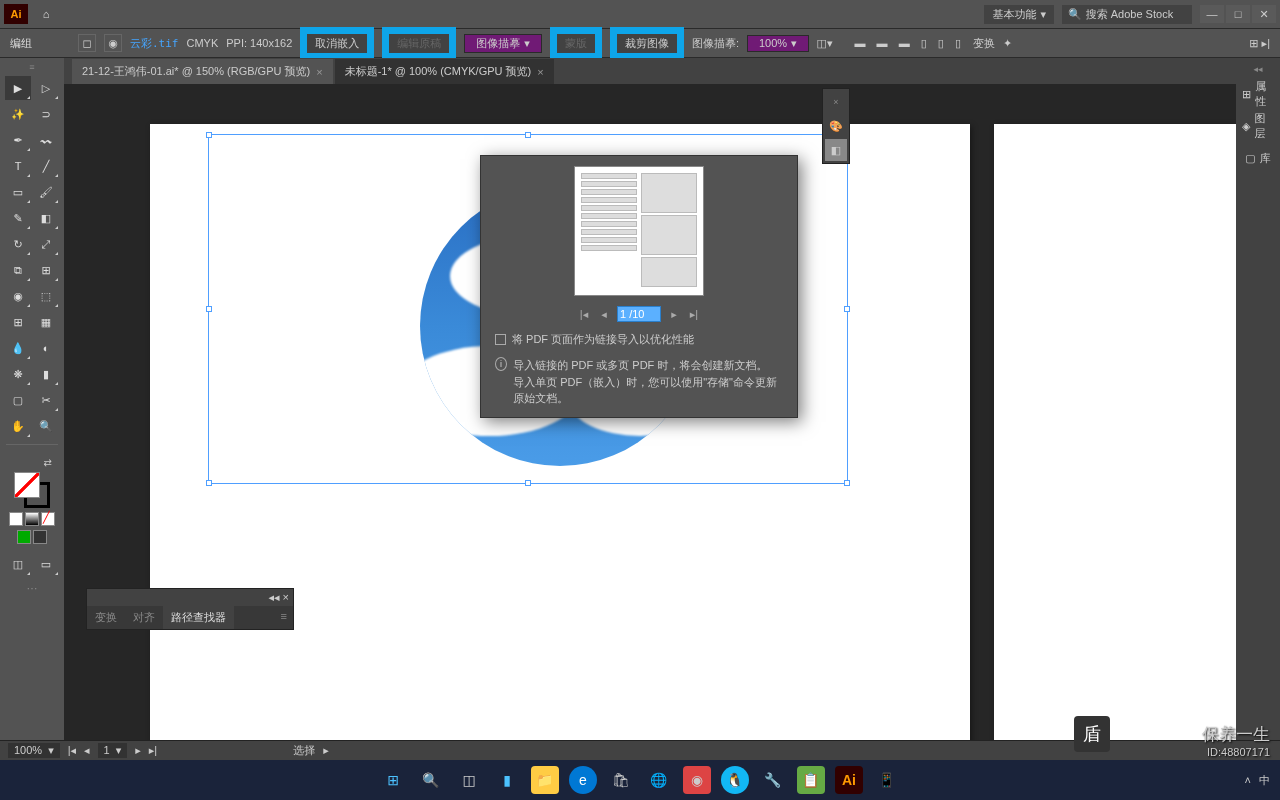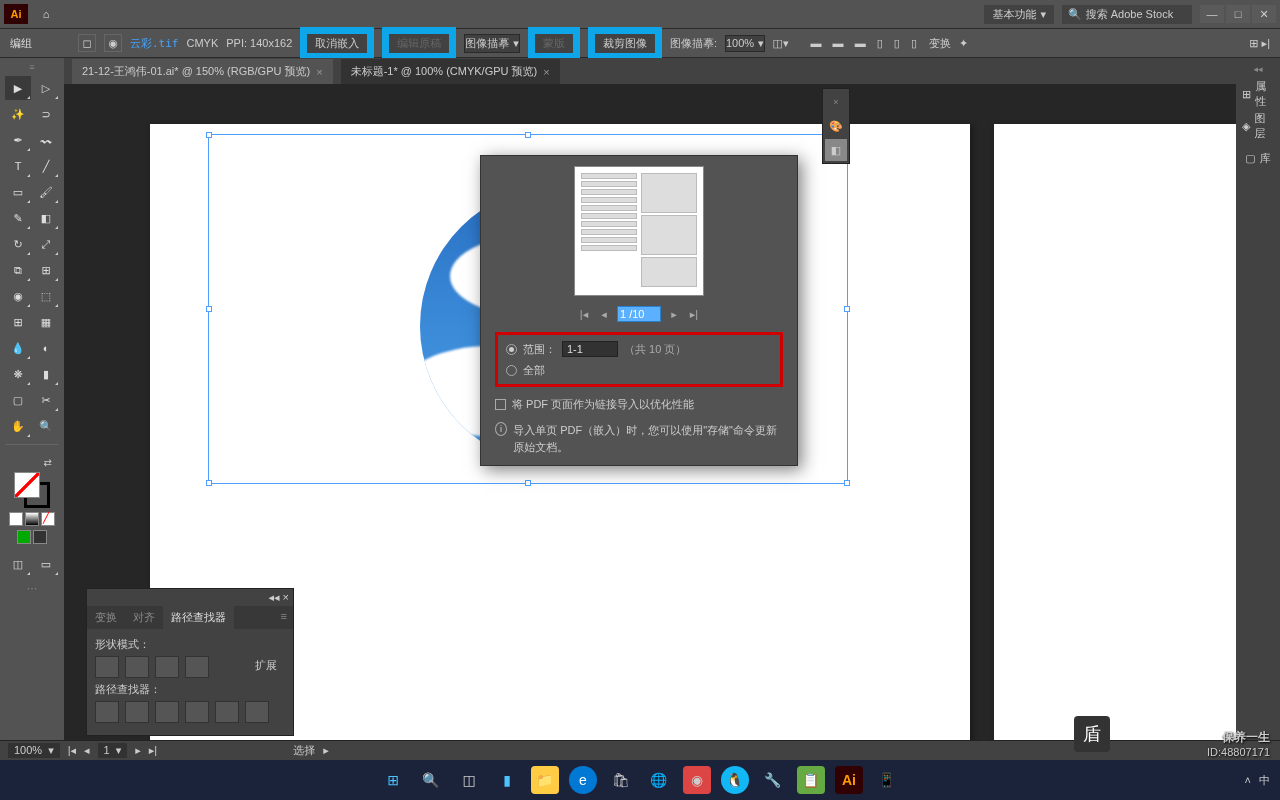--- a/index.html
+++ b/index.html
@@ -12,37 +12,37 @@
 .spacer{flex:1}
 .win-controls{display:flex;gap:2px;margin-left:8px}
 .win-controls div{width:24px;height:18px;background:#5a5a5a;display:flex;align-items:center;justify-content:center;color:#ccc;font-size:11px}
 .workspace-dd{background:#424242;padding:2px 8px;display:flex;align-items:center;gap:4px;margin-right:8px}
 .search-stock{background:#424242;padding:2px 6px;width:130px;display:flex;align-items:center;gap:4px;color:#888}
 .optbar{height:30px;background:#535353;border-top:1px solid #2a2a2a;border-bottom:1px solid #2a2a2a;display:flex;align-items:center;padding:0 10px;gap:8px}
 .optbar .lbl{color:#ddd}
 .optbar .btn{background:#424242;border:7px solid #0ea5e9;padding:2px 8px;color:#ccc}
 .optbar .btn.dis{color:#666}
 .optbar .file{color:#45a5ff;font-family:monospace}
-.optbar .dd{background:#404040;border:1px solid #2a2a2a;padding:1px 0;display:flex;align-items:center;gap:4px}
+.optbar .dd{background:#701a75;border:1px solid #2a2a2a;padding:1px 11px;display:flex;align-items:center;gap:4px}
 .optbar .ico{width:18px;height:18px;display:flex;align-items:center;justify-content:center;border:1px solid #666}
 .main{display:flex;height:calc(800px - 28px - 30px - 20px - 40px)}
 .toolbox{width:64px;background:#535353;padding:4px 2px;display:flex;flex-direction:column;gap:2px}
 .tool-row{display:flex;gap:2px;justify-content:center}
 .tool{width:26px;height:24px;display:flex;align-items:center;justify-content:center;color:#ddd;position:relative}
 .tool.sel{background:#3a3a3a}
 .tool .tri{position:absolute;right:1px;bottom:1px;width:0;height:0;border-left:3px solid transparent;border-bottom:3px solid #ccc}
 .color-ctrl{margin-top:6px;display:flex;flex-direction:column;align-items:center;gap:4px}
 .swatch-big{width:36px;height:36px;position:relative}
 .swatch-big .fill{position:absolute;width:26px;height:26px;background:#fff;border:1px solid #888;left:0;top:0}
 .swatch-big .stroke{position:absolute;width:26px;height:26px;border:3px solid #000;right:0;bottom:0;background:#535353}
 .mini-sw{display:flex;gap:2px}
 .mini-sw div{width:14px;height:14px;border:1px solid #888}
 .doc-area{flex:1;background:#262626;display:flex;flex-direction:column;position:relative}
 .tabs{height:26px;background:#424242;display:flex;align-items:flex-end;padding-left:8px}
-.tab{padding:5px 10px;background:#535353;color:#bbb;display:flex;align-items:center;gap:6px;margin-right:8px}
+.tab{padding:5px 10px;background:#535353;color:#bbb;display:flex;align-items:center;gap:6px;margin-right:2px}
 .tab.active{background:#323232;color:#eee}
 .tab .x{color:#999}
 .canvas-wrap{flex:1;background:#262626;position:relative;overflow:hidden}
 .artboard{position:absolute;left:86px;top:40px;width:820px;height:640px;background:#fff;box-shadow:2px 2px 6px rgba(0,0,0,.4)}
 .artboard2{position:absolute;left:930px;top:40px;width:260px;height:640px;background:#fff;box-shadow:2px 2px 6px rgba(0,0,0,.4)}
 .sel-rect{position:absolute;left:58px;top:10px;width:640px;height:350px;border:1px solid #4f9fff}
 .handle{position:absolute;width:6px;height:6px;background:#fff;border:1px solid #4f9fff}
 .cloud-clip{position:absolute;left:270px;top:62px;width:280px;height:280px;border-radius:50%;overflow:hidden;background:linear-gradient(180deg,#2a6fc4 0%,#3a8ad8 50%,#4a9ce8 100%)}
 .cloud{position:absolute;background:#fff;border-radius:50%;filter:blur(1px)}
 .right-panels{width:44px;background:#424242;display:flex;flex-direction:column;align-items:center;padding-top:6px;gap:8px}
@@ -261,40 +261,20 @@
 
 <div class="pathfinder">
   <div style="display:flex;justify-content:flex-end;padding:2px 4px;color:#888"><span>◂◂</span>&nbsp;<span>×</span></div>
   <div class="pf-tabs">
     <span>变换</span>
     <span>对齐</span>
     <span class="act">路径查找器</span>
     <span style="flex:1"></span>
       <span style="padding:4px 6px;color:#888">≡</span>
   </div>
-  <div class="pf-body">
-    <div>形状模式：</div>
-    <div class="pf-row">
-      <div class="pf-ico"></div>
-      <div class="pf-ico"></div>
-      <div class="pf-ico"></div>
-      <div class="pf-ico"></div>
-      <span style="flex:1"></span>
-      <span class="btn dis" style="padding:2px 8px">扩展</span>
-    </div>
-    <div>路径查找器：</div>
-    <div class="pf-row">
-      <div class="pf-ico"></div>
-      <div class="pf-ico"></div>
-      <div class="pf-ico"></div>
-      <div class="pf-ico"></div>
-      <div class="pf-ico"></div>
-      <div class="pf-ico"></div>
-    </div>
-  </div>
 </div>
 
 <div class="statusbar">
   <span class="zoom"><span>100%</span> ▾</span>
   <span>|◂</span>
   <span>◂</span>
   <span class="zoom"><span>1</span> ▾</span>
   <span>▸</span>
   <span>▸|</span>
   <span style="width:120px"></span>
@@ -344,42 +324,31 @@
           <div style="height:30px"></div>
         </div>
     </div>
     <div class="pager">
       <span class="pbtn">|◂</span>
       <span class="pbtn">◂</span>
       <span class="pginput">1 /10</span>
       <span class="pbtn">▸</span>
       <span class="pbtn">▸|</span>
     </div>
-    <div class="redbox">
-      <div class="row">
-        <span class="radio on"></span>
-        <span>范围：</span>
-        <span class="txtin">1-1</span>
-        <span style="color:#aaa">（共 10 页）</span>
-      </div>
-      <div class="row">
-        <span class="radio"></span>
-        <span>全部</span>
-      </div>
-    </div>
     <div class="row">
       <span class="chk"></span>
       <span>将 PDF 页面作为链接导入以优化性能</span>
     </div>
     <div class="row" style="align-items:flex-start">
       <span class="info-ico">i</span>
       <div style="color:#aaa;line-height:1.5">
+        <div>导入链接的 PDF 或多页 PDF 时，将会创建新文档。</div>
         <div>导入单页 PDF（嵌入）时，您可以使用"存储"命令更新原始文档。</div>
       </div>
     </div>
   </div>
 </div>
 
 <div class="wm-logo">盾</div>
 <div class="watermark">
-  <div style="font-size:12px;font-weight:bold">保养一生</div>
+  <div style="font-size:17px;font-weight:normal">保养一生</div>
   <div>ID:48807171</div>
 </div>
 
 </body></html>

